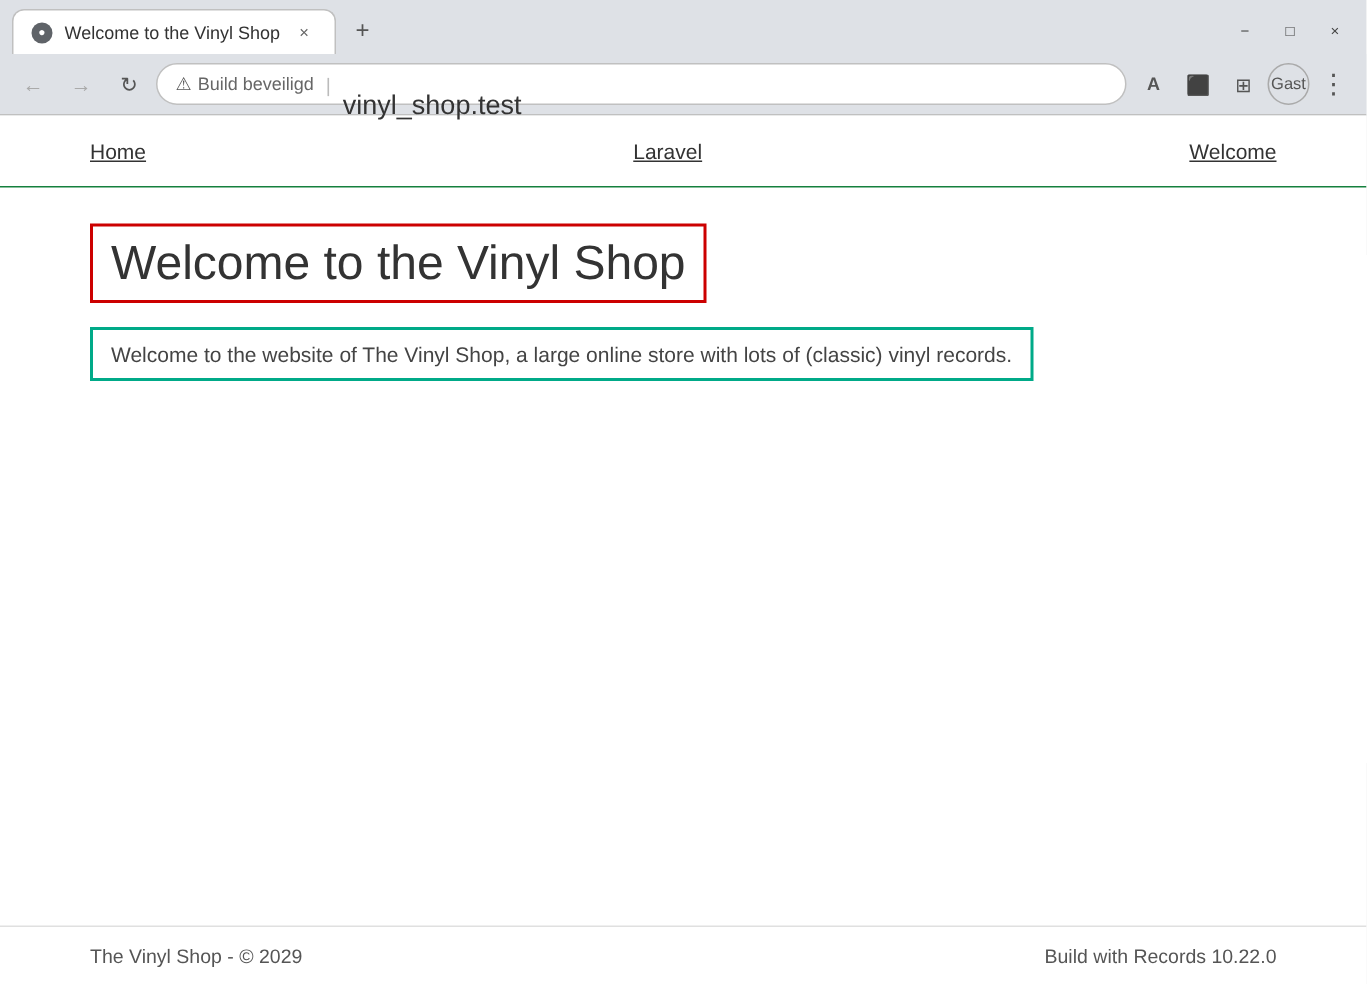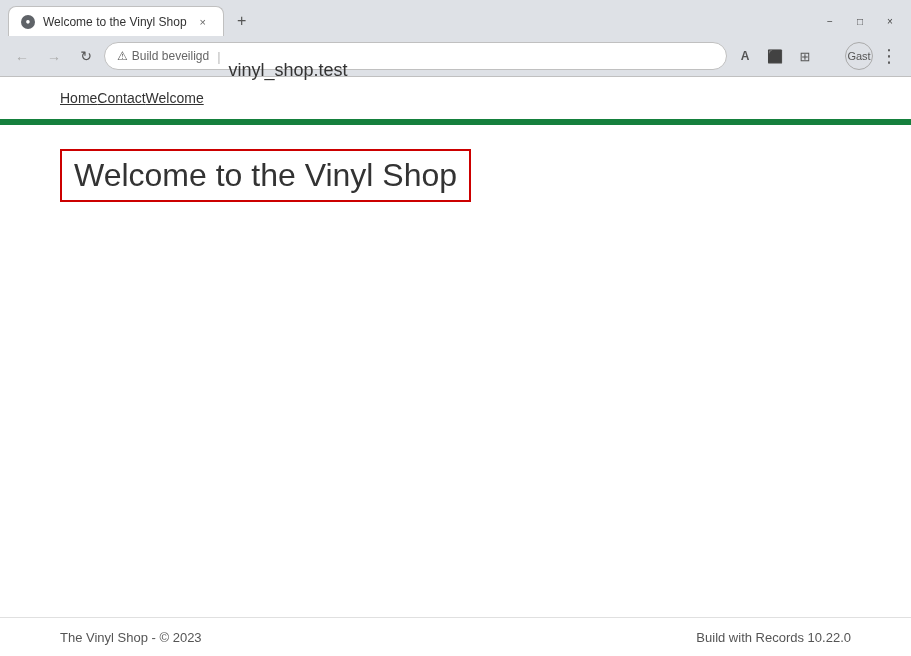--- a/index.html
+++ b/index.html
@@ -193,37 +193,37 @@
       height: 28px;
       border-radius: 50%;
       display: flex;
       align-items: center;
       justify-content: center;
       font-size: 11px;
       color: #555;
       cursor: pointer;
       border: 1px solid #aaa;
       background: transparent;
-      margin-left: 24px;
     }
 
     
     .page {
       background: #ffffff;
       height: calc(656px - 76px);
       display: flex;
       flex-direction: column;
     }
 
     
     .site-nav {
       display: flex;
       align-items: center;
+      justify-content: space-between;
       padding: 0 60px;
-      border-bottom: 6px solid #15803d;
+      border-bottom: 1px solid #15803d;
       height: 48px;
     }
 
     .nav-link {
       text-decoration: underline;
       color: #333;
       font-size: 14px;
       cursor: pointer;
     }
 
@@ -315,28 +315,31 @@
       <div class="profile-btn">Gast</div>
       <button class="toolbar-btn" style="font-size:18px;">⋮</button>
     </div>
   </div>
 </div>
 
 <div class="page">
 
   <nav class="site-nav">
     <a class="nav-link">Home</a>
-    <a class="nav-link">Contact</a>
+    <a class="nav-link">Laravel</a>
     <a class="nav-link">Welcome</a>
   </nav>
 
   <div class="main-content">
     <div class="page-title-box">
       <h1 class="page-title">Welcome to the Vinyl Shop</h1>
     </div>
     <br>
+    <div class="description-box">
+      <p class="description-text">Welcome to the website of The Vinyl Shop, a large online store with lots of (classic) vinyl records.</p>
+    </div>
   </div>
 
   <footer class="site-footer">
-    <span>The Vinyl Shop - © 2023</span>
+    <span>The Vinyl Shop - © 2029</span>
     <span>Build with Records 10.22.0</span>
   </footer>
 </div>
 
 </body></html>

